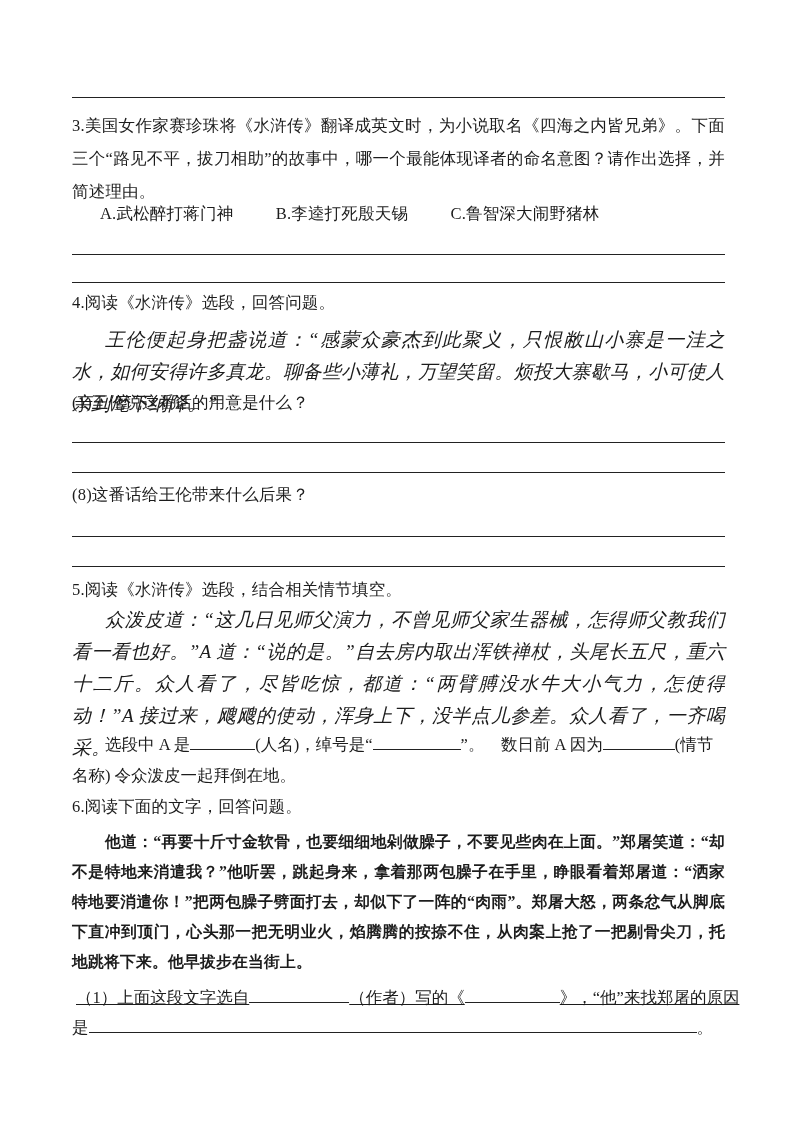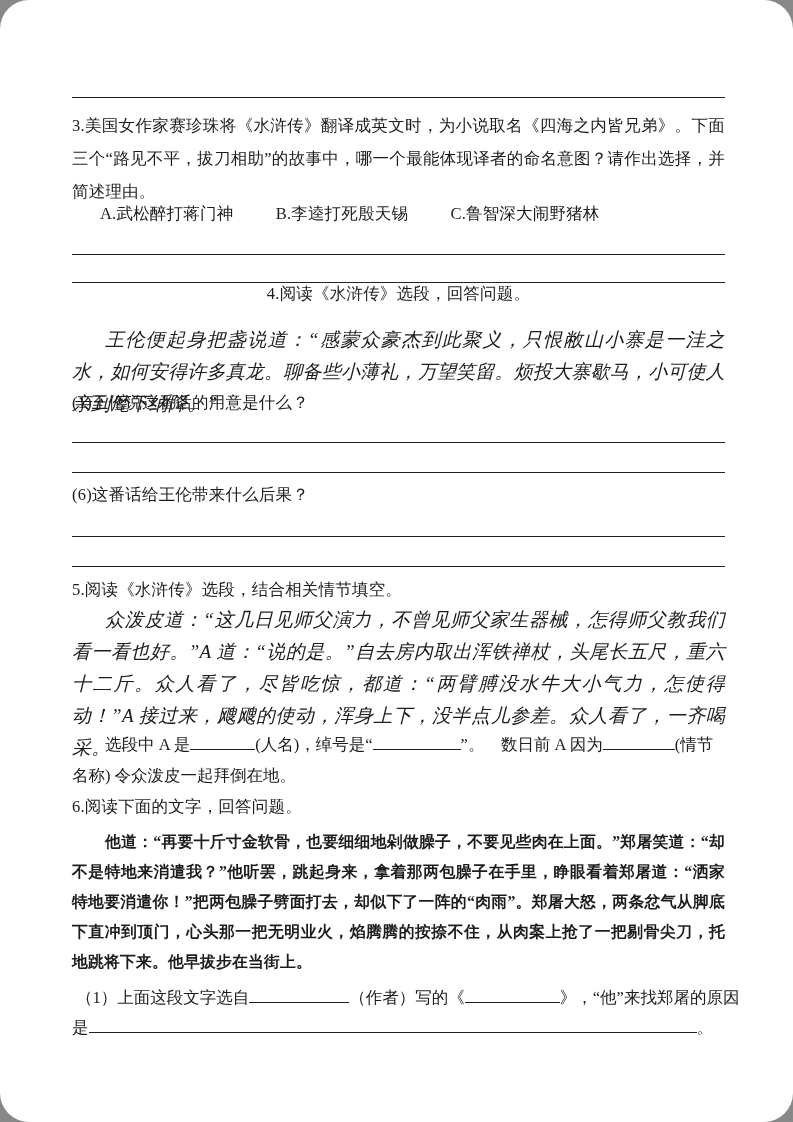--- a/index.html
+++ b/index.html
@@ -4,21 +4,20 @@
 <style>
   html,body { margin:0; padding:0; background:#888; }
   .page {
     position:relative;
     width:793px; height:1122px;
     margin:0 auto;
     background:#ffffff;
     color:#1c1c1c;
     font-family:"Liberation Serif","DejaVu Serif",serif;
     overflow:hidden;
-    border-radius:29px;
   }
   .rule {
     position:absolute; left:72px; width:653px; height:0;
     border-top:1.6px solid #222222;
   }
   .block {
     position:absolute; left:72px; width:653px;
     font-size:16.5px; line-height:33px;
     text-align:justify; text-justify:inter-character;
     letter-spacing:0.2px;
@@ -57,41 +56,41 @@
 
   <div class="block single" style="top:203px;margin-left:28px;">
     <span class="option">A.武松醉打蒋门神</span>
     <span class="option">B.李逵打死殷天锡</span>
     <span class="option">C.鲁智深大闹野猪林</span>
   </div>
 
   <div class="rule" style="top:254px;"></div>
   <div class="rule" style="top:282px;"></div>
 
-  <div class="block single" style="top:283px;text-align:center;">4.阅读《水浒传》选段，回答问题。</div>
+  <div class="block single" style="top:292px;">4.阅读《水浒传》选段，回答问题。</div>
 
   <div class="block quote" style="top:324px;">王伦便起身把盏说道：“感蒙众豪杰到此聚义，只恨敝山小寨是一洼之水，如何安得许多真龙。聊备些小薄礼，万望笑留。烦投大寨歇马，小可使人亲到麾下纳降。”</div>
 
   <div class="block single" style="top:392px;">(1)王伦说这番话的用意是什么？</div>
 
   <div class="rule" style="top:442px;"></div>
   <div class="rule" style="top:472px;"></div>
 
-  <div class="block single" style="top:484px;">(6)这番话给王伦带来什么后果？</div>
+  <div class="block single" style="top:484px;">(8)这番话给王伦带来什么后果？</div>
 
   <div class="rule" style="top:536px;"></div>
   <div class="rule" style="top:566px;"></div>
 
   <div class="block single" style="top:579px;">5.阅读《水浒传》选段，结合相关情节填空。</div>
 
   <div class="block quote" style="top:604px;">众泼皮道：“这几日见师父演力，不曾见师父家生器械，怎得师父教我们看一看也好。”A 道：“说的是。”自去房内取出浑铁禅杖，头尾长五尺，重六十二斤。众人看了，尽皆吃惊，都道：“两臂膊没水牛大小气力，怎使得动！”A 接过来，飕飕的使动，浑身上下，没半点儿参差。众人看了，一齐喝采。</div>
 
   <div class="fillline indent" style="top:734px;">选段中 A 是<span class="blank" style="width: 65px;"></span>(人名)，绰号是“<span class="blank" style="width: 88px;"></span>”。　数日前 A 因为<span class="blank" style="width: 72px;"></span>(情节</div>
   <div class="fillline" style="top:765px;">名称) 令众泼皮一起拜倒在地。</div>
 
   <div class="block single" style="top:796px;">6.阅读下面的文字，回答问题。</div>
 
   <div class="block quote-plain" style="top:827px;font-weight:bold;">他道：“再要十斤寸金软骨，也要细细地剁做臊子，不要见些肉在上面。”郑屠笑道：“却不是特地来消遣我？”他听罢，跳起身来，拿着那两包臊子在手里，睁眼看着郑屠道：“洒家特地要消遣你！”把两包臊子劈面打去，却似下了一阵的“肉雨”。郑屠大怒，两条忿气从脚底下直冲到顶门，心头那一把无明业火，焰腾腾的按捺不住，从肉案上抢了一把剔骨尖刀，托地跳将下来。他早拔步在当街上。</div>
 
-  <div class="fillline" style="top:987px; left:76px;">（1）上面这段文字选自<span class="blank" style="width: 100px;"></span>（作者）写的《<span class="blank" style="width: 95px;"></span>》，“他”来找郑屠的原因</div>
+  <div class="fillline" style="top:987px; left:76px;text-decoration:underline;">（1）上面这段文字选自<span class="blank" style="width: 100px;"></span>（作者）写的《<span class="blank" style="width: 95px;"></span>》，“他”来找郑屠的原因</div>
   <div class="fillline" style="top:1017px;">是<span class="blank" style="width: 608px;"></span>。</div>
 
 </div>
 
 </body></html>

